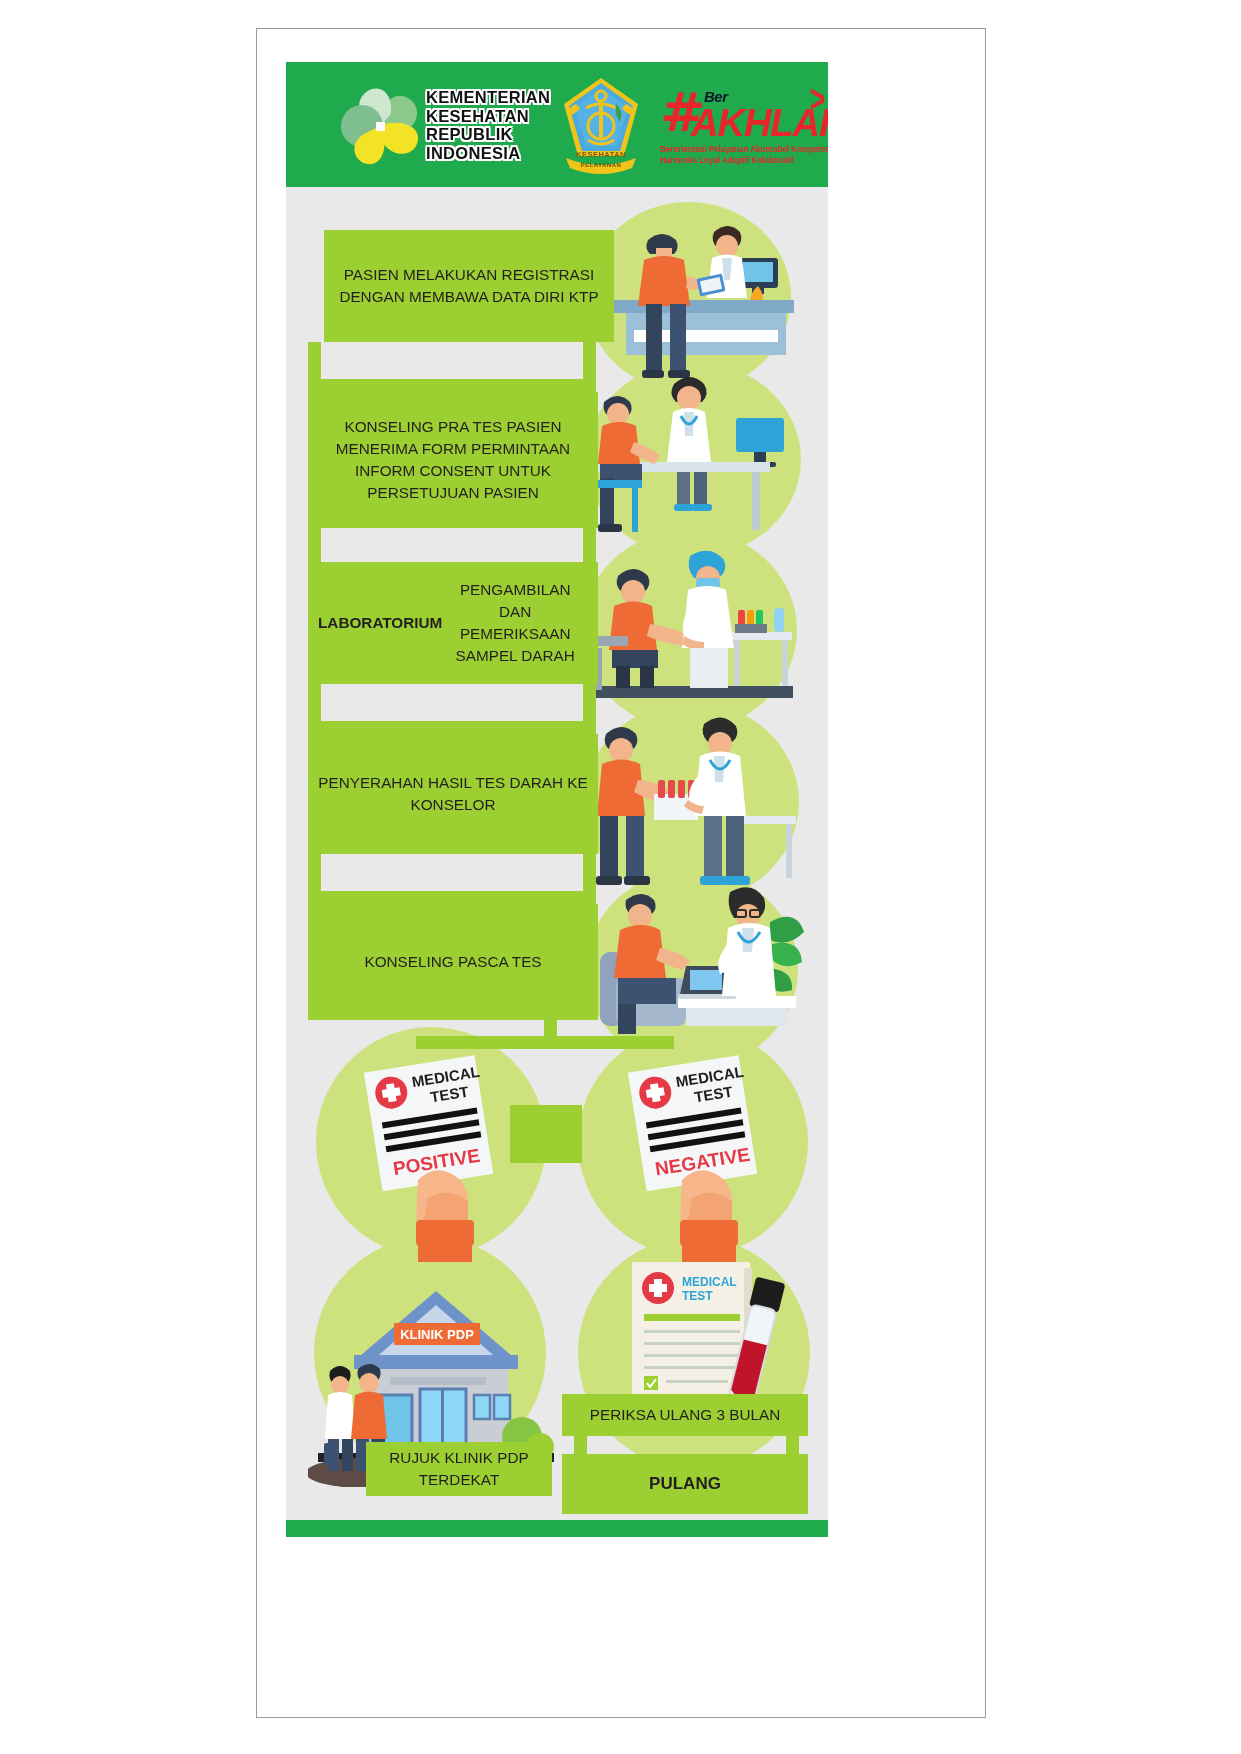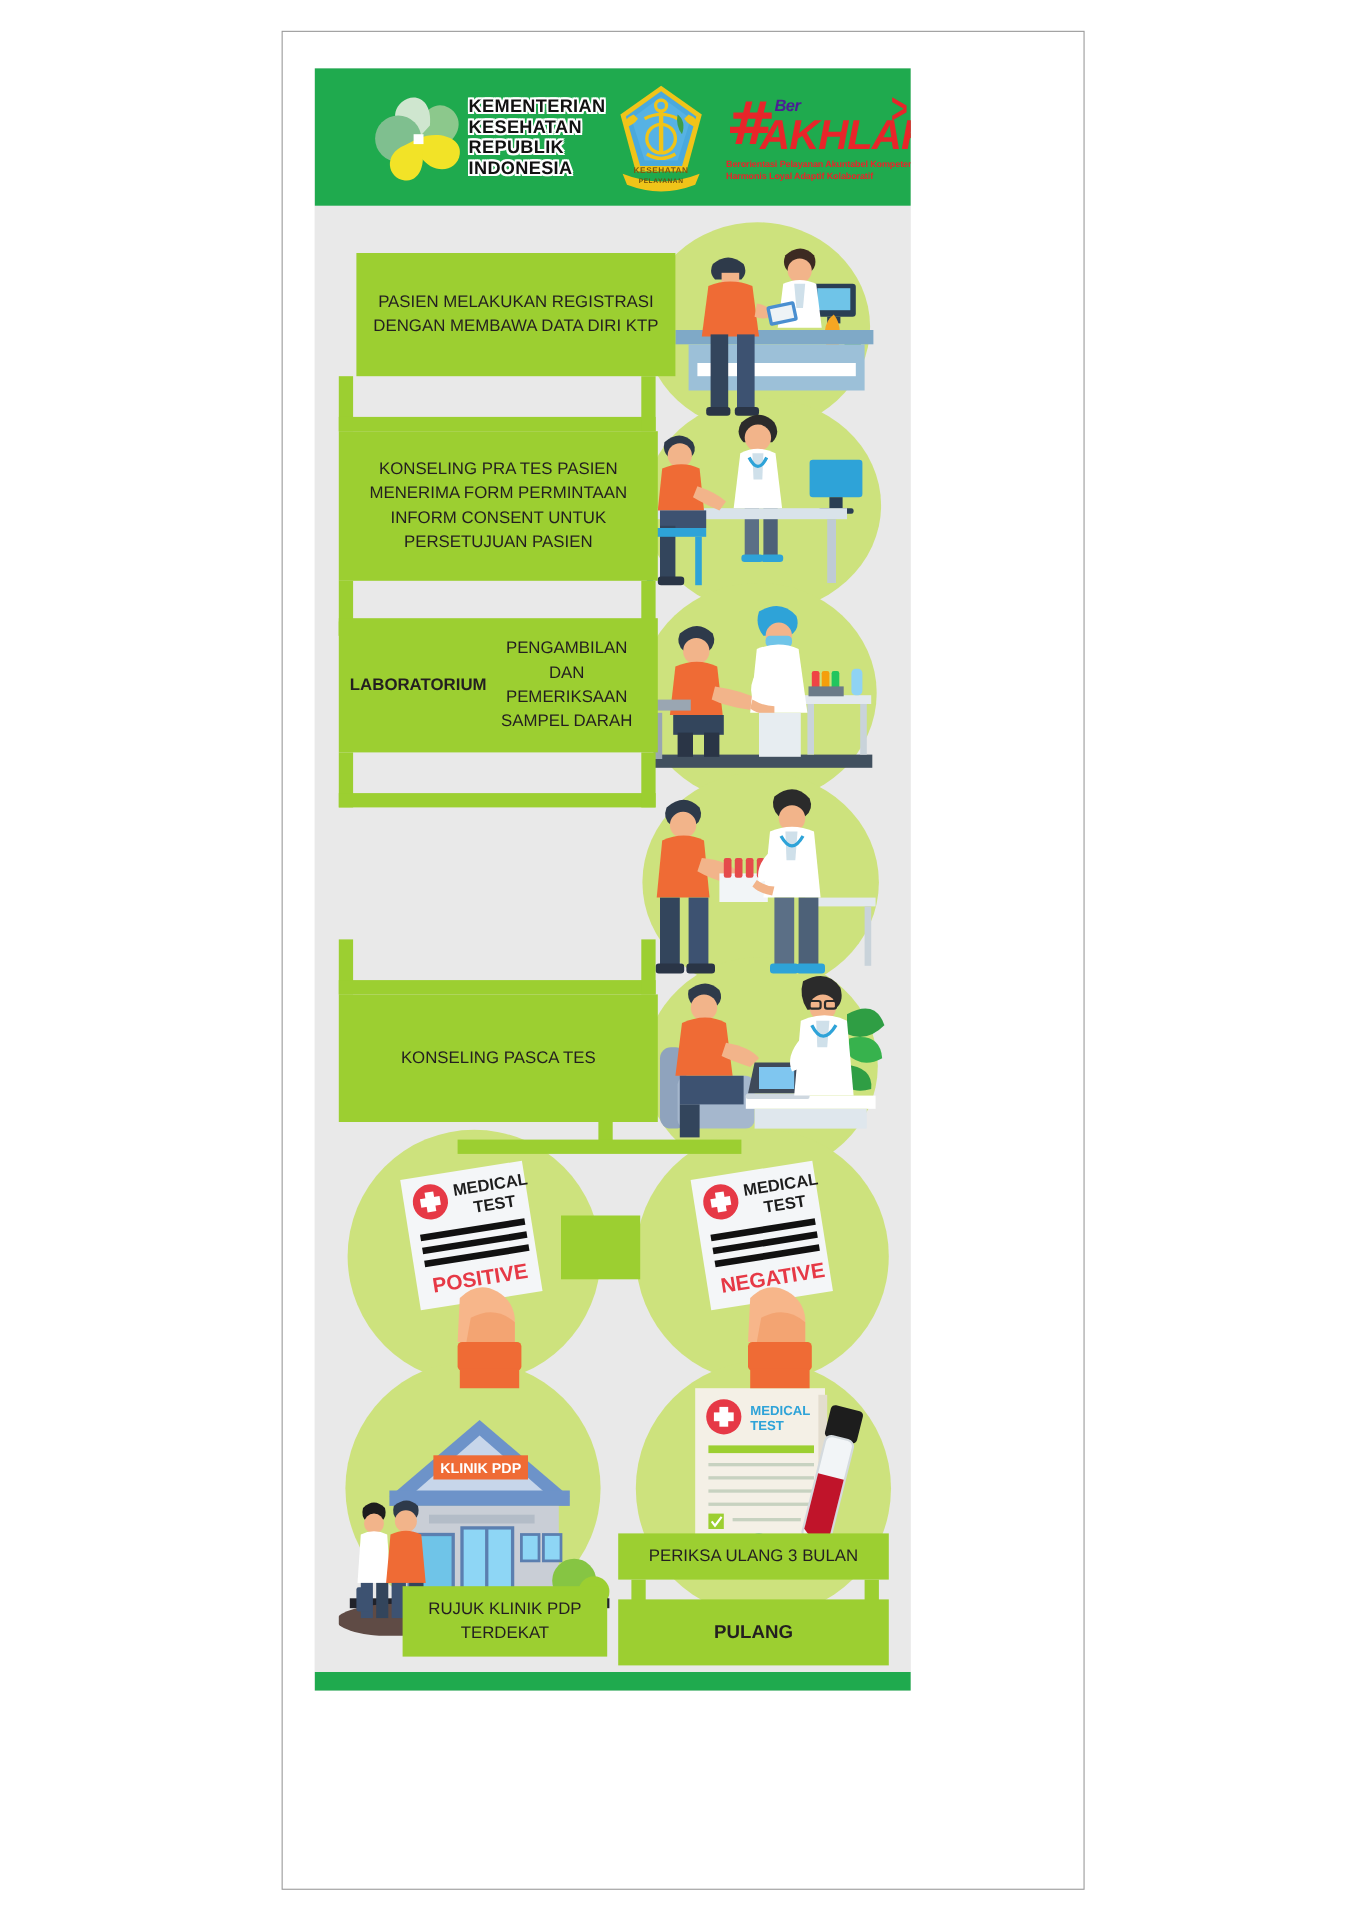--- a/index.html
+++ b/index.html
@@ -48,21 +48,21 @@
     font-size: 6px; font-weight: bold; color: #6d4f0d; letter-spacing: .5px;
   }
   .akhlak-wrap { position: absolute; left: 374px; top: 22px; width: 170px; height: 92px; }
   .akhlak-hash {
     position: absolute; left: 0; top: 2px;
     font-size: 54px; font-weight: bold; color: #e8252a; line-height: 54px;
     font-family: "DejaVu Sans", sans-serif;
   }
   .akhlak-ber {
     position: absolute; left: 44px; top: 4px;
-    font-size: 15px; font-style: italic; font-weight: bold; color: #4c1d95;
+    font-size: 15px; font-style: italic; font-weight: bold; color: #0f172a;
     letter-spacing: -.5px;
   }
   .akhlak-main {
     position: absolute; left: 31px; top: 20px;
     font-size: 38px; font-weight: bold; font-style: italic; color: #e8252a;
     line-height: 38px; letter-spacing: -1px;
   }
   .akhlak-chev {
     position: absolute; left: 150px; top: 0px;
     font-size: 26px; font-weight: bold; color: #e8252a; transform: scaleY(1.5);
@@ -384,20 +384,23 @@
       <div class="connector-v" style="left:297px; top:466px; height:50px;"></div>
 
       <div class="step-box bold-first" style="top:500px; height:122px; flex-direction:row;">
         <span class="bold">LABORATORIUM</span>
         <span>PENGAMBILAN DAN PEMERIKSAAN SAMPEL DARAH</span>
       </div>
       <div class="connector-left" style="left:22px; top:622px; height:50px;"></div>
       <div class="connector-h" style="left:22px; top:659px; width:288px;"></div>
       <div class="connector-v" style="left:297px; top:622px; height:50px;"></div>
 
+      <div class="step-box" style="top:672px; height:120px;">
+        <span>PENYERAHAN HASIL TES DARAH KE KONSELOR</span>
+      </div>
       <div class="connector-left" style="left:22px; top:792px; height:50px;"></div>
       <div class="connector-h" style="left:22px; top:829px; width:288px;"></div>
       <div class="connector-v" style="left:297px; top:792px; height:50px;"></div>
 
       <div class="step-box" style="top:842px; height:116px;">
         <span>KONSELING PASCA TES</span>
       </div>
 
       <div class="connector-v" style="left:258px; top:958px; height:22px;"></div>
       <div class="connector-h" style="left:130px; top:974px; width:258px;"></div>
@@ -500,21 +503,21 @@
         <circle cx="104" cy="158" r="14" fill="#2ea3d8"></circle>
         <circle cx="104" cy="158" r="9" fill="#6fc4e8"></circle>
 
         <g transform="rotate(14 166 110)">
           <rect x="150" y="28" width="30" height="30" rx="4" fill="#1d1d1d"></rect>
           <rect x="152" y="56" width="26" height="96" rx="6" fill="#f2f5f7" stroke="#d4dade" stroke-width="2"></rect>
           <path d="M153 92 l24 0 l0 52 q-12 12 -24 0z" fill="#c0142a"></path>
         </g>
       </svg>
 
-      <div class="outcome-box" style="left:80px; top:1380px; width:186px; height:64px;">
+      <div class="outcome-box" style="left:80px; top:1380px; width:186px; height:54px;">
         <span>RUJUK KLINIK PDP TERDEKAT</span>
       </div>
 
       <div class="outcome-box" style="left:276px; top:1332px; width:246px; height:42px;text-align:right;">
         <span>PERIKSA ULANG 3 BULAN</span>
       </div>
       <div class="connector-v" style="left:288px; top:1374px; height:22px;"></div>
       <div class="connector-v" style="left:500px; top:1374px; height:22px;"></div>
 
       <div class="outcome-box strong" style="left:276px; top:1392px; width:246px; height:60px;">

